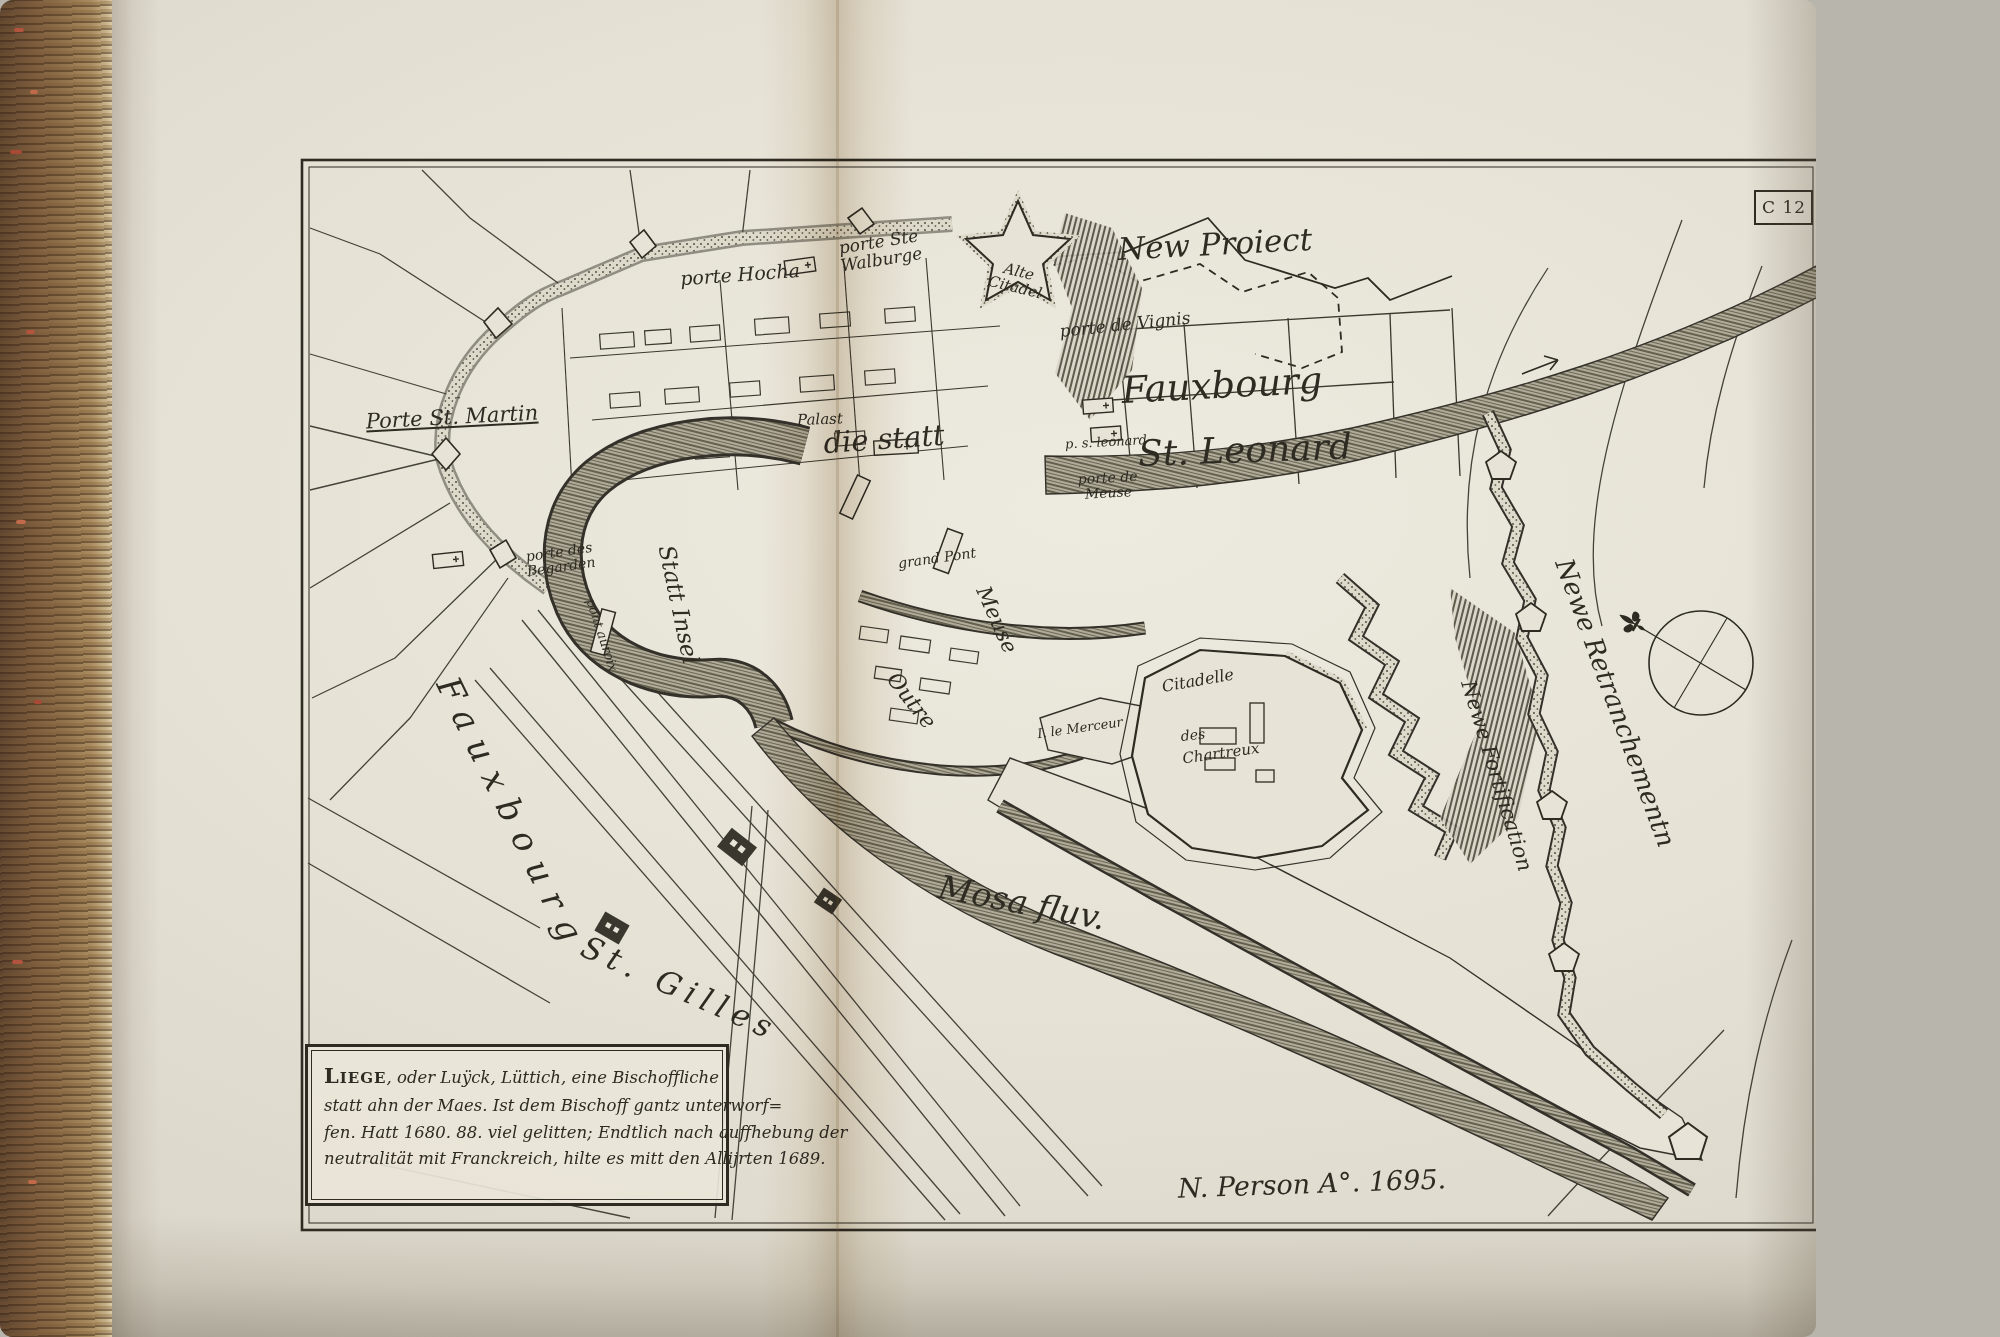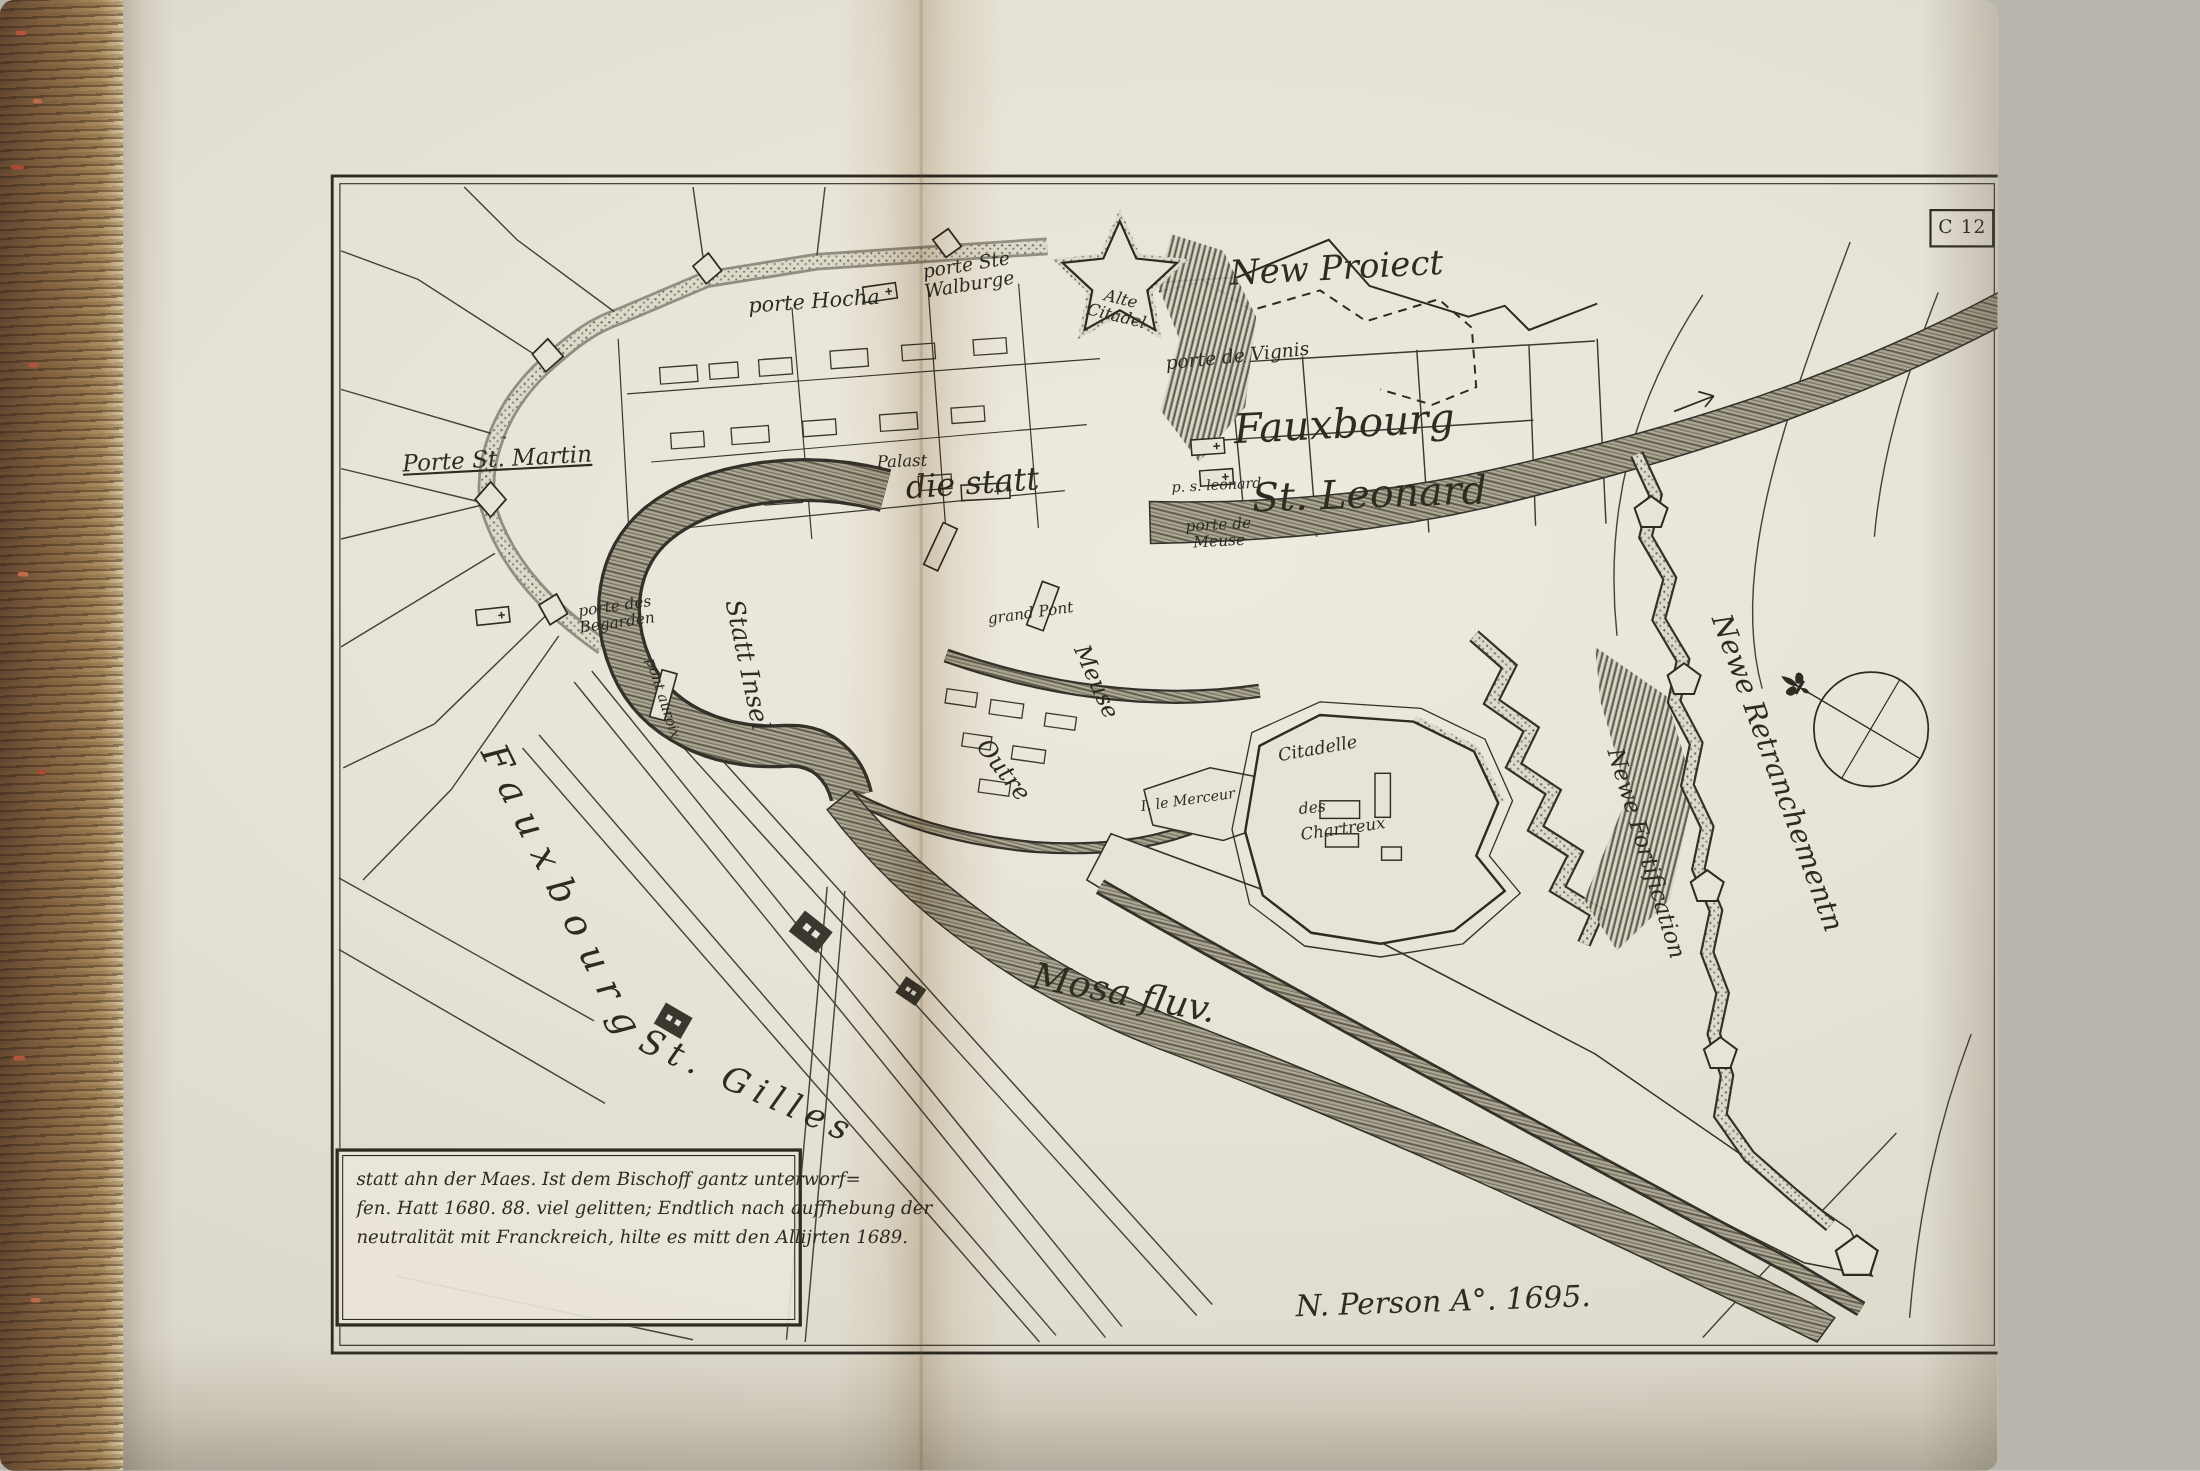--- a/index.html
+++ b/index.html
@@ -327,20 +327,21 @@
     <span class="lbl" style="left:921px;top:596px;--r:-8deg;font-size:15px;">Chartreux</span>
     <span class="lbl" style="left:1315px;top:545px;--r:70deg;font-size:26px;">Newe Retranchementn</span>
     <span class="lbl" style="left:1196px;top:618px;--r:73deg;font-size:21px;">Newe Fortification</span>
     <span class="lbl" style="left:722px;top:745px;--r:11deg;font-size:33px;">Mosa fluv.</span>
     <span class="lbl" style="left:212px;top:657px;--r:64deg;font-size:34px;letter-spacing:13px;">Fauxbourg</span>
     <span class="lbl" style="left:380px;top:830px;--r:24deg;font-size:31px;letter-spacing:7px;">St. Gilles</span>
     <span class="lbl" style="left:1012px;top:1026px;--r:-2deg;font-size:27px;">N. Person A°. 1695.</span>
 
     <div class="cartouche">
       <div class="cart-in">
+        <div class="cart-line"><span class="cart-lead">Liege</span><span>, oder Luÿck, Lüttich, eine Bischoffliche</span></div>
         <div class="cart-line">statt ahn der Maes. Ist dem Bischoff gantz unterworf=</div>
         <div class="cart-line">fen. Hatt 1680. 88. viel gelitten; Endtlich nach auffhebung der</div>
         <div class="cart-line">neutralität mit Franckreich, hilte es mitt den Allijrten 1689.</div>
       </div>
     </div>
   </div>
 
   <div class="fold"></div>
   <div class="fold-line"></div>
   <div class="page-edge-shade"></div>

